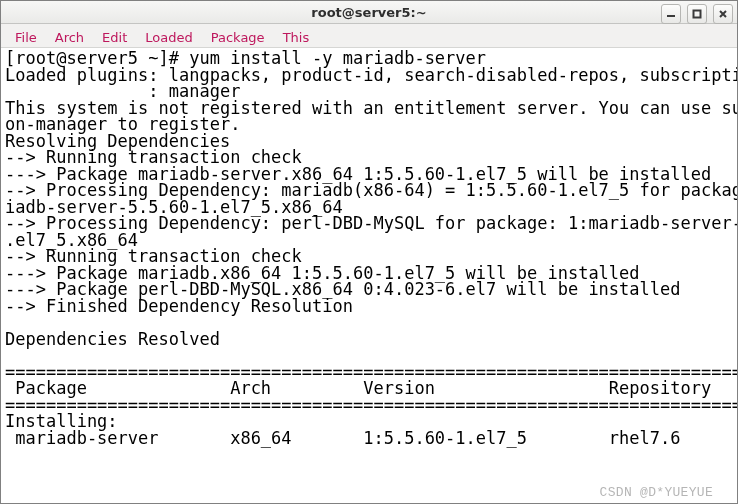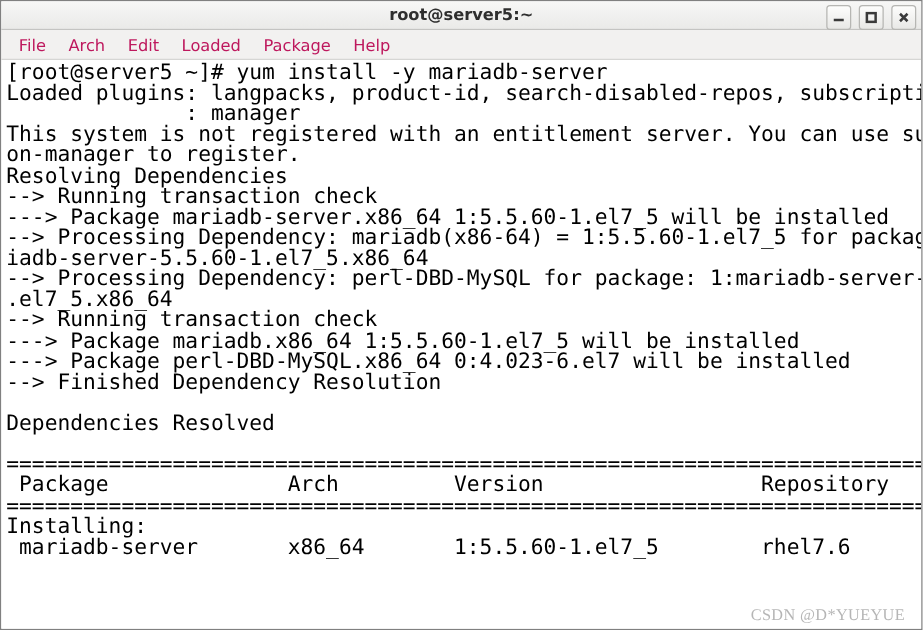--- a/index.html
+++ b/index.html
@@ -71,23 +71,23 @@
       color: #000000;
       font-family: "DejaVu Sans Mono","Liberation Mono",monospace;
       font-size: 17px;
       line-height: 16.5px;
       padding: 2px 4px;
       white-space: pre;
       overflow: hidden;
     }
     .watermark {
       position: absolute;
-      right: 14px;
+      right: 25px;
       bottom: 4px;
-      font-family: Liberation Serif, serif;
+      font-family: Liberation Mono, monospace;
       font-size: 13px;
       color: rgba(120,120,120,0.55);
       letter-spacing: 0.3px;
       pointer-events: none;
     }
   </style>
 </head>
 <body>
 
 <div class="titlebar">
@@ -110,21 +110,21 @@
     </div>
   </div>
 </div>
 
 <div class="menubar">
   <div class="menu-item">File</div>
   <div class="menu-item">Arch</div>
   <div class="menu-item">Edit</div>
   <div class="menu-item">Loaded</div>
   <div class="menu-item">Package</div>
-  <div class="menu-item">Help</div>
+  <div class="menu-item">This</div>
 </div>
 
 <div class="terminal">[root@server5 ~]# yum install -y mariadb-server
 Loaded plugins: langpacks, product-id, search-disabled-repos, subscription-
               : manager
 This system is not registered with an entitlement server. You can use subscripti
 on-manager to register.
 Resolving Dependencies
 --&gt; Running transaction check
 ---&gt; Package mariadb-server.x86_64 1:5.5.60-1.el7_5 will be installed

